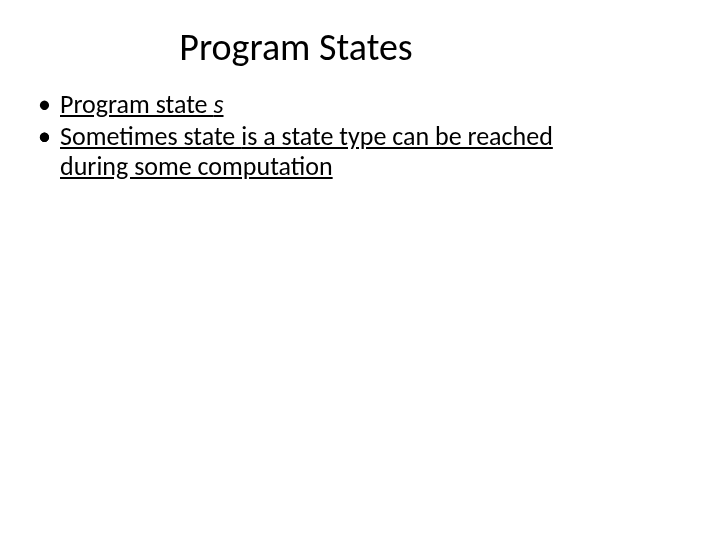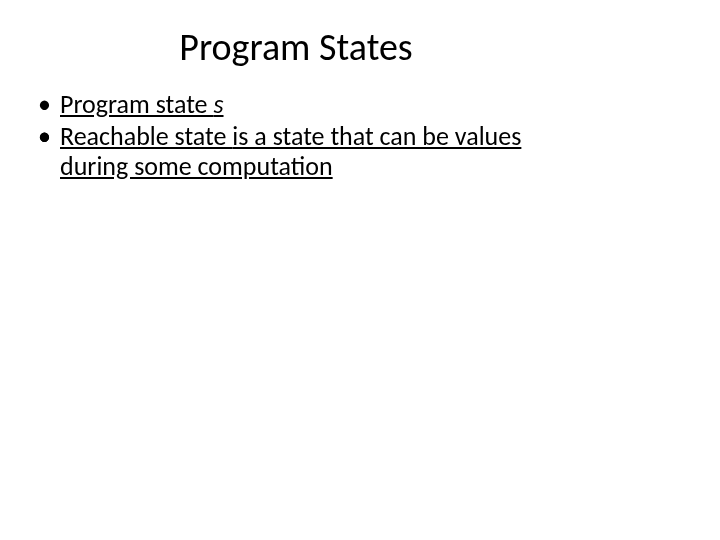--- a/index.html
+++ b/index.html
@@ -106,16 +106,16 @@
 
   <ul class="level1">
     <li>
       <span>Program state </span><span class="ital">s</span>
     </li>
 
     <li>
     </li>
 
     <li>
-      <span>Reachable state </span><span>is a state that can be values during some computation</span>
+      <span>Sometimes state </span><span>is a state type can be reached during some computation</span>
     </li>
   </ul>
 </div>
 
 </body></html>

